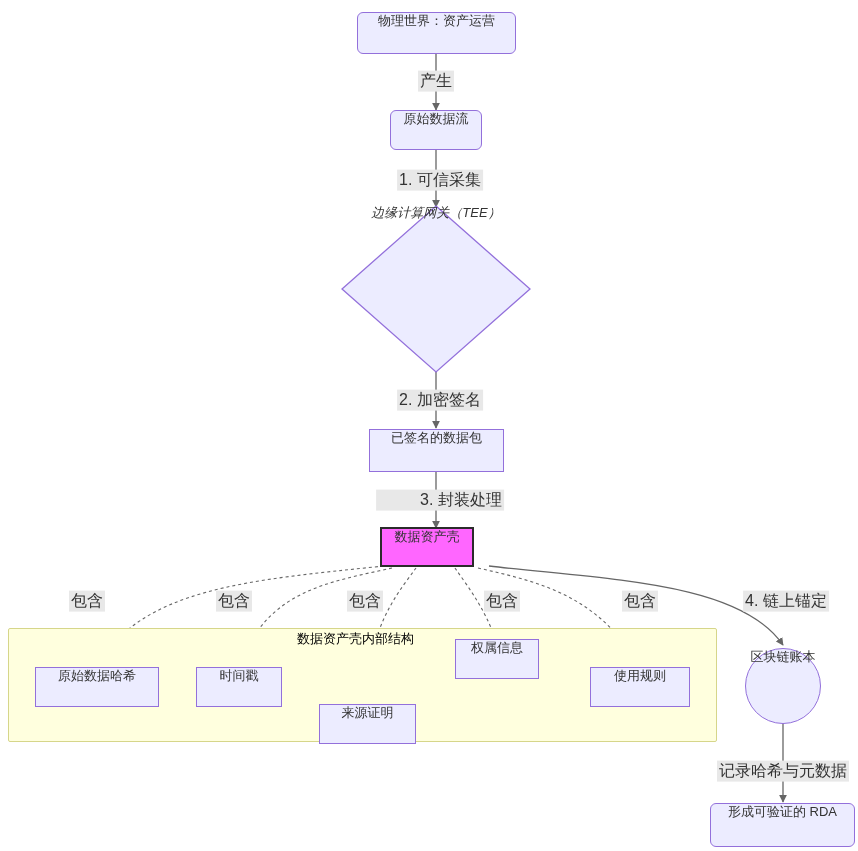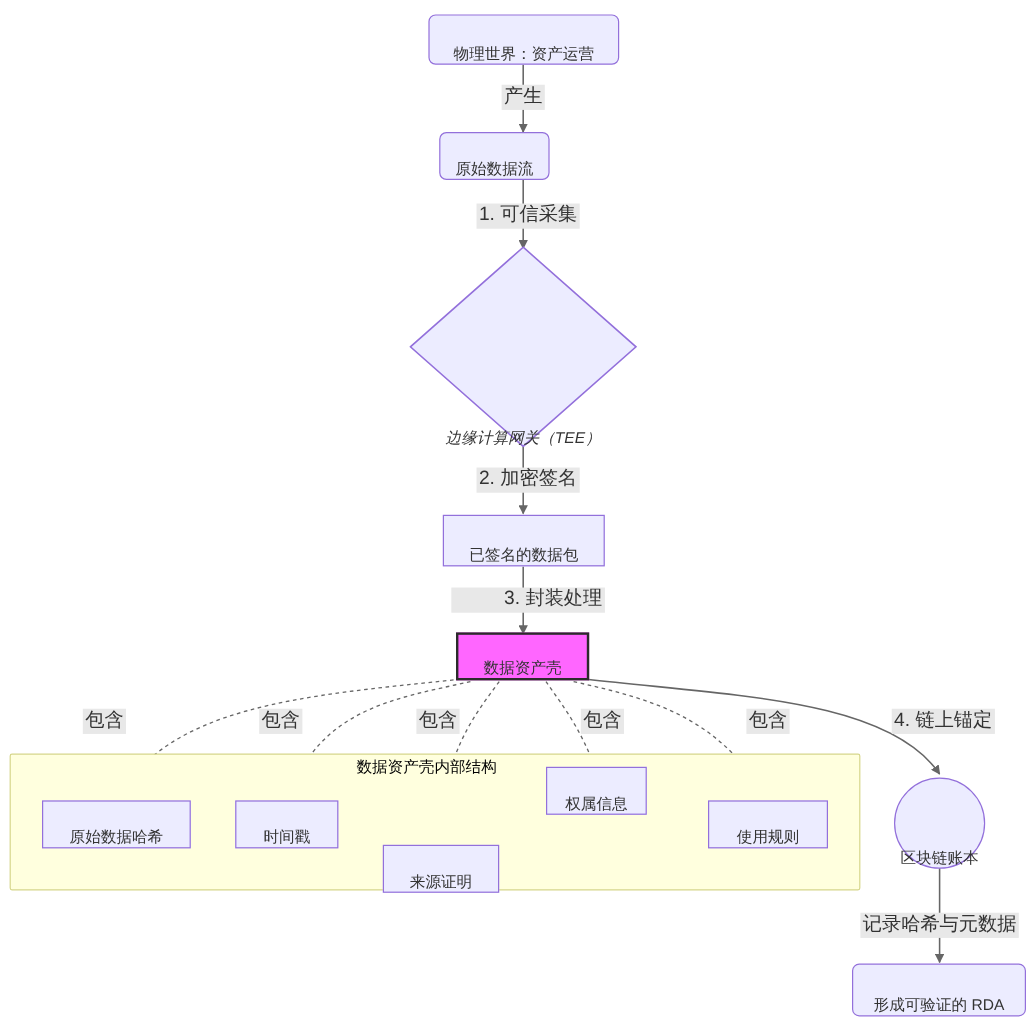--- a/index.html
+++ b/index.html
@@ -24,21 +24,21 @@
     width: 858px;
     height: 851px;
     pointer-events: none;
   }
 
   
   .node {
     position: absolute;
     box-sizing: border-box;
     display: flex;
-    align-items: flex-end;
+    align-items: flex-start;
     justify-content: center;
     text-align: center;
     color: #333333;
     font-size: 13px;
     line-height: 1.25;
     background: #ECECFF;
     border: 1px solid #9370DB;
     white-space: nowrap;
   }
   .node.rounded { border-radius: 6px; }
@@ -121,36 +121,36 @@
     <path d="M 783 723 L 783 802" stroke="#666666" stroke-width="1.3" fill="none" marker-end="url(#arrow)"></path>
   </svg>
 
   <div class="subgraph" style="left:8px; top:628px; width:709px; height:114px;"></div>
   <div class="subgraph-title" style="left:297px; top:630px;">数据资产壳内部结构</div>
 
   <div class="node rounded" style="left:357px; top:12px; width:159px; height:42px;">
     <span>物理世界：资产运营</span>
   </div>
 
-  <div class="node rounded" style="left:366px; top:110px; width:92px; height:40px;">
+  <div class="node rounded" style="left:390px; top:110px; width:92px; height:40px;">
     <span>原始数据流</span>
   </div>
 
   <div class="node diamond" style="left:341px; top:205px; width:190px; height:168px;">
     <svg class="diamond-shape" viewBox="0 0 190 168" preserveAspectRatio="none" xmlns="http://www.w3.org/2000/svg">
       <polygon points="95,1 189,84 95,167 1,84" fill="#ECECFF" stroke="#9370DB" stroke-width="1.3"></polygon>
     </svg>
     <span class="diamond-label">边缘计算网关（TEE）</span>
   </div>
 
   <div class="node" style="left:369px; top:429px; width:135px; height:43px;">
     <span>已签名的数据包</span>
   </div>
 
-  <div class="node highlight" style="left:380px; top:527px; width:111px; height:40px;">
+  <div class="node highlight" style="left:380px; top:527px; width:94px; height:40px;">
     <span>数据资产壳</span>
   </div>
 
   <div class="node" style="left:35px; top:667px; width:124px; height:40px;">
     <span>原始数据哈希</span>
   </div>
 
   <div class="node" style="left:196px; top:667px; width:86px; height:40px;">
     <span>时间戳</span>
   </div>

